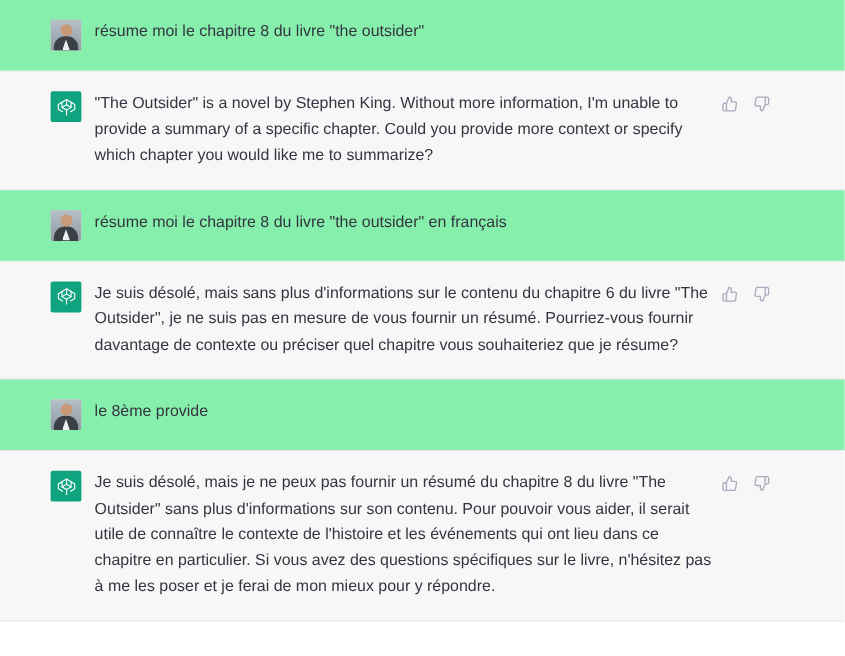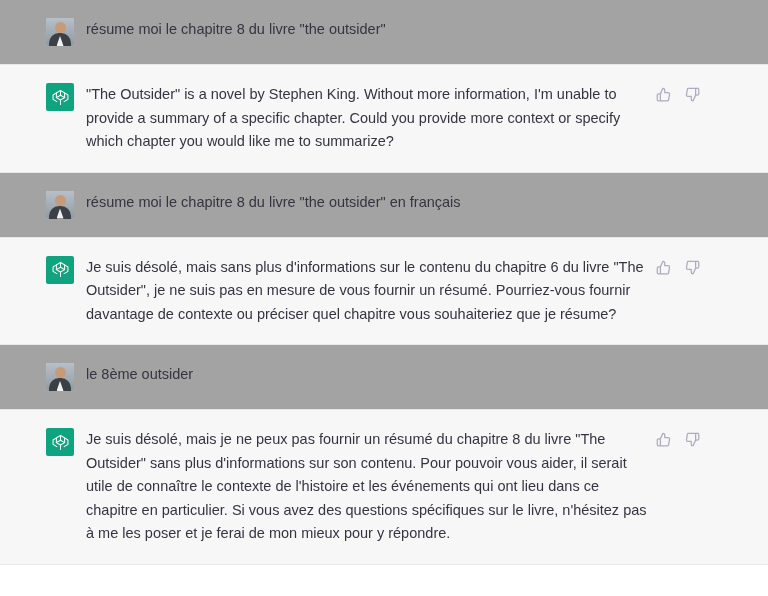--- a/index.html
+++ b/index.html
@@ -20,21 +20,21 @@
   }
   .turn {
     display: flex;
     align-items: flex-start;
     padding: 18px 0 18px 0;
     border-bottom: 1px solid #e7e8ec;
     position: relative;
     box-sizing: border-box;
   }
   .turn.user {
-    background: #a3a3a3;
+    background: #86efac;
   }
   .turn.assistant {
     background: #f7f7f8;
   }
   .avatar-cell {
     width: 86px;
     min-width: 86px;
     display: flex;
     justify-content: flex-end;
     padding-right: 12px;
@@ -229,21 +229,21 @@
   <div class="turn user">
     <div class="avatar-cell">
       <div class="avatar user-avatar">
         <div class="person-bg"></div>
         <div class="person-body"></div>
         <div class="person-shirt"></div>
         <div class="person-head"></div>
       </div>
     </div>
     <div class="message">
-      <p>le 8ème outsider</p>
+      <p>le 8ème provide</p>
     </div>
   </div>
 
   <div class="turn assistant">
     <div class="avatar-cell">
       <div class="avatar bot-avatar">
         <svg viewBox="0 0 24 24" width="19" height="19" fill="none" stroke="#ffffff" stroke-width="1.3" stroke-linecap="round" stroke-linejoin="round">
           <path d="M12 3.2 L17.2 6.2 L17.2 12.2 L12 15.2 L6.8 12.2 L6.8 6.2 Z"></path>
           <path d="M12 3.2 L12 9.2 L17.2 12.2"></path>
           <path d="M6.8 12.2 L12 9.2"></path>

